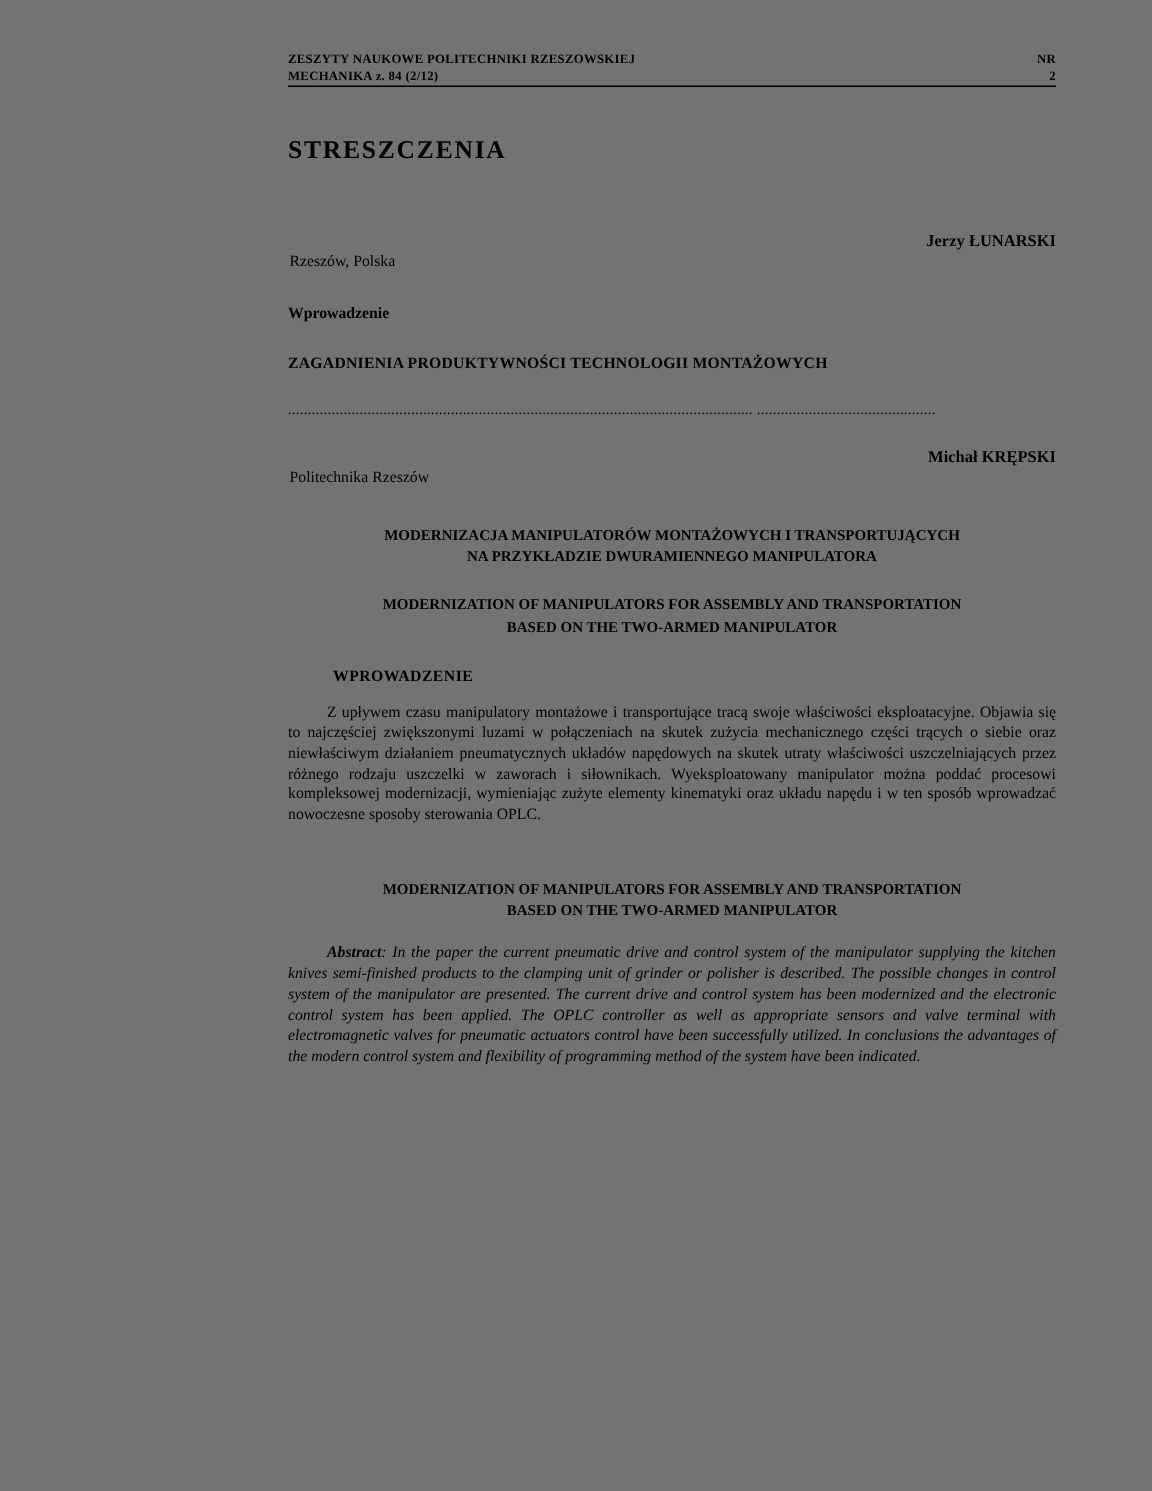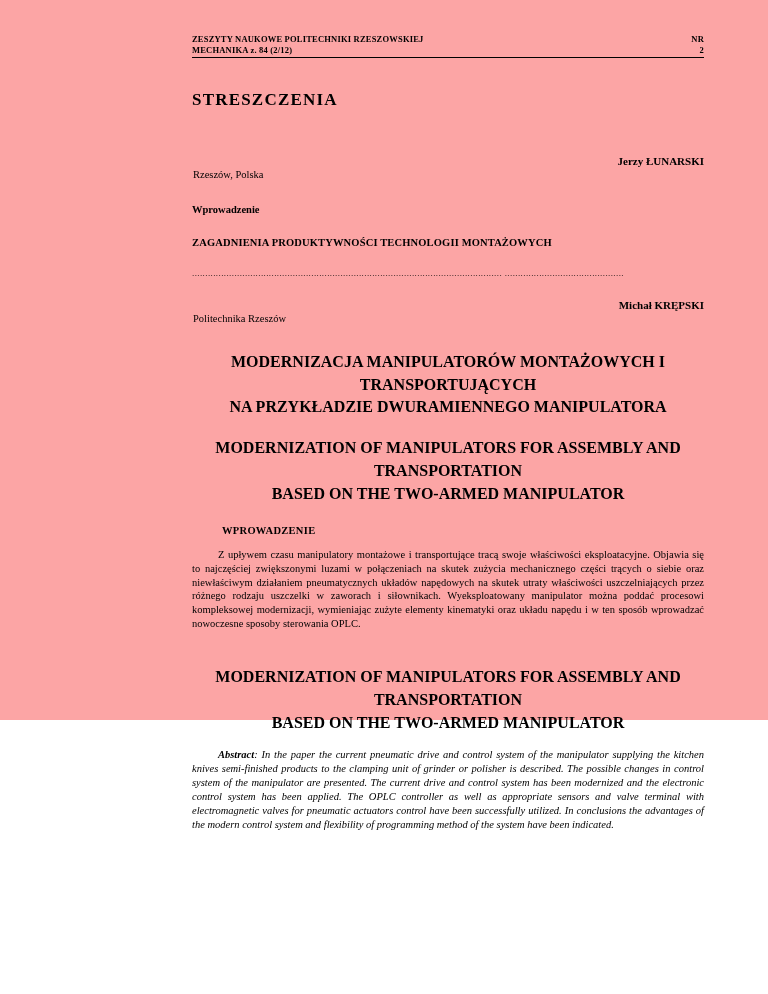--- a/index.html
+++ b/index.html
@@ -12,22 +12,22 @@
     height: 994px;
     font-family: "Liberation Serif", serif;
     color: #000000;
     position: relative;
     overflow: hidden;
   }
   .page {
     position: absolute;
     left: 0; top: 0;
     width: 768px;
-    height: 720px;
-    background: #fca5a5;
+    height: 994px;
+    background: #737373;
   }
   .content {
     position: absolute;
     left: 192px;
     top: 34px;
     width: 512px;
   }
 
   
   .runhead {
@@ -96,21 +96,21 @@
     white-space: nowrap;
     overflow: hidden;
     color: #000;
   }
 
   .block2 { margin-top: 20px; }
 
   .centered {
     text-align: center;
     font-weight: bold;
-    font-size: 16px;
+    font-size: 10px;
     line-height: 1.42;
   }
   .centered.pl { margin-top: 26px; }
   .centered.en { margin-top: 18px; }
 
   .heading-indent {
     margin-top: 20px;
     padding-left: 30px;
     font-weight: bold;
     font-size: 10.5px;

